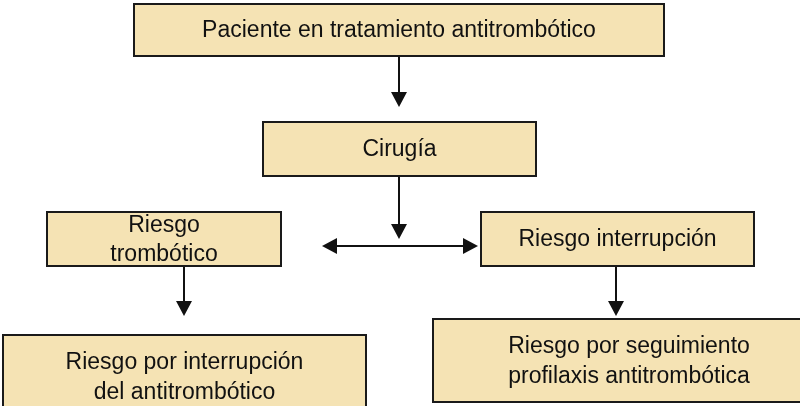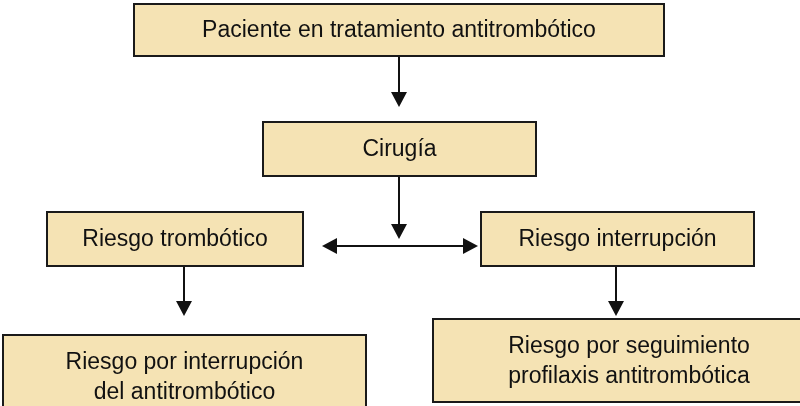--- a/index.html
+++ b/index.html
@@ -30,21 +30,21 @@
     align-items: center;
     justify-content: center;
     text-align: center;
     font-size: 23px;
     line-height: 1.28;
     white-space: pre-line;
     padding: 2px 24px;
   }
   .node-patient      { left: 133px; top: 3px;   width: 532px; height: 54px; }
   .node-surgery      { left: 262px; top: 109px; width: 275px; height: 56px; margin-top: 12px; }
-  .node-thrombotic   { left: 46px;  top: 211px; width: 258px; height: 56px; }
+  .node-thrombotic   { left: 46px;  top: 211px; width: 236px; height: 56px; }
   .node-hemorrhagic  { left: 480px; top: 211px; width: 275px; height: 56px; }
   .node-interruption { left: 2px;   top: 318px; width: 365px; height: 85px; margin-top: 16px; }
   .node-prophylaxis  { left: 432px; top: 318px; width: 394px; height: 85px; }
   .arrow-layer {
     position: absolute;
     left: 0; top: 0;
     width: 800px; height: 406px;
     pointer-events: none;
   }
   .arrow-line { stroke: var(--arrow); stroke-width: 2; fill: none; }

